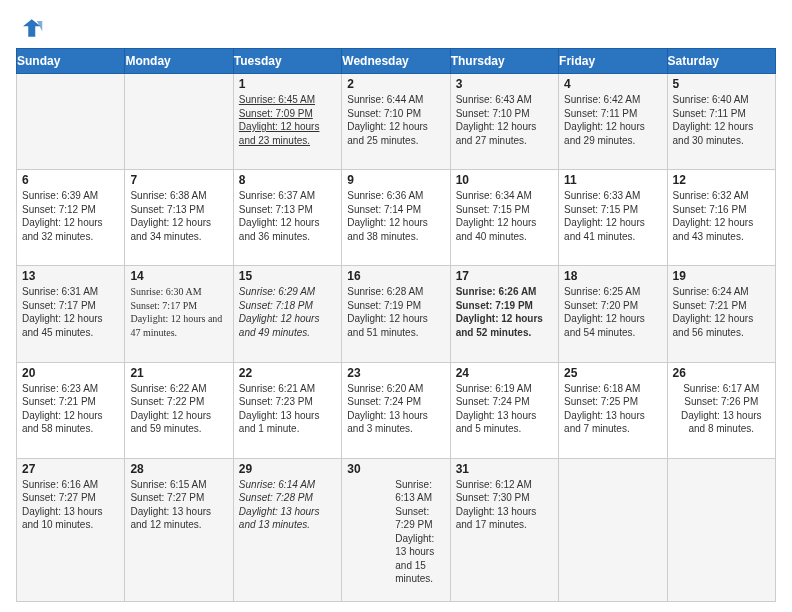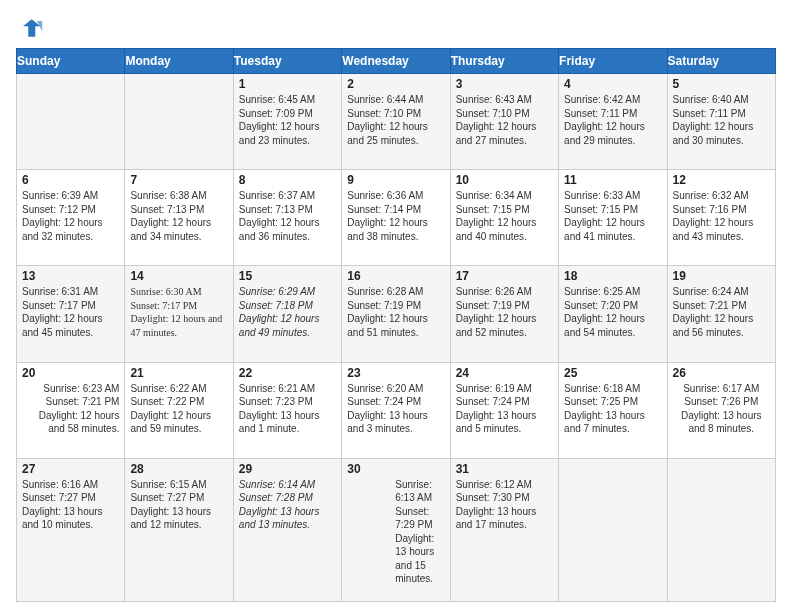--- a/index.html
+++ b/index.html
@@ -141,21 +141,21 @@
           <th>Friday</th>
           <th>Saturday</th>
         </tr>
     </thead>
     <tbody id="calendar-body">
     <tr>
           <td class="empty-cell"></td>
           <td class="empty-cell"></td>
           <td>
             <span class="day-number">1</span>
-            <div class="day-info" style="white-space: pre-line;">Sunrise: 6:45 AM
+            <div class="day-info" style="white-space: pre-line; text-decoration: underline;">Sunrise: 6:45 AM
 Sunset: 7:09 PM
 Daylight: 12 hours and 23 minutes.</div>
           </td>
           <td>
             <span class="day-number">2</span>
             <div class="day-info" style="white-space: pre-line;">Sunrise: 6:44 AM
 Sunset: 7:10 PM
 Daylight: 12 hours and 25 minutes.</div>
           </td>
           <td>
@@ -241,41 +241,41 @@
 Daylight: 12 hours and 49 minutes.</div>
           </td>
           <td>
             <span class="day-number">16</span>
             <div class="day-info" style="white-space: pre-line;">Sunrise: 6:28 AM
 Sunset: 7:19 PM
 Daylight: 12 hours and 51 minutes.</div>
           </td>
           <td>
             <span class="day-number">17</span>
-            <div class="day-info" style="white-space: pre-line;">Sunrise: 6:26 AM
+            <div class="day-info" style="white-space: pre-line; font-weight: bold;">Sunrise: 6:26 AM
 Sunset: 7:19 PM
 Daylight: 12 hours and 52 minutes.</div>
           </td>
           <td>
             <span class="day-number">18</span>
             <div class="day-info" style="white-space: pre-line;">Sunrise: 6:25 AM
 Sunset: 7:20 PM
 Daylight: 12 hours and 54 minutes.</div>
           </td>
           <td>
             <span class="day-number">19</span>
             <div class="day-info" style="white-space: pre-line;">Sunrise: 6:24 AM
 Sunset: 7:21 PM
 Daylight: 12 hours and 56 minutes.</div>
           </td>
         </tr>
         <tr>
           <td>
             <span class="day-number">20</span>
-            <div class="day-info" style="white-space: pre-line; text-align: right;">Sunrise: 6:23 AM
+            <div class="day-info" style="white-space: pre-line;">Sunrise: 6:23 AM
 Sunset: 7:21 PM
 Daylight: 12 hours and 58 minutes.</div>
           </td>
           <td>
             <span class="day-number">21</span>
             <div class="day-info" style="white-space: pre-line;">Sunrise: 6:22 AM
 Sunset: 7:22 PM
 Daylight: 12 hours and 59 minutes.</div>
           </td>
           <td>

